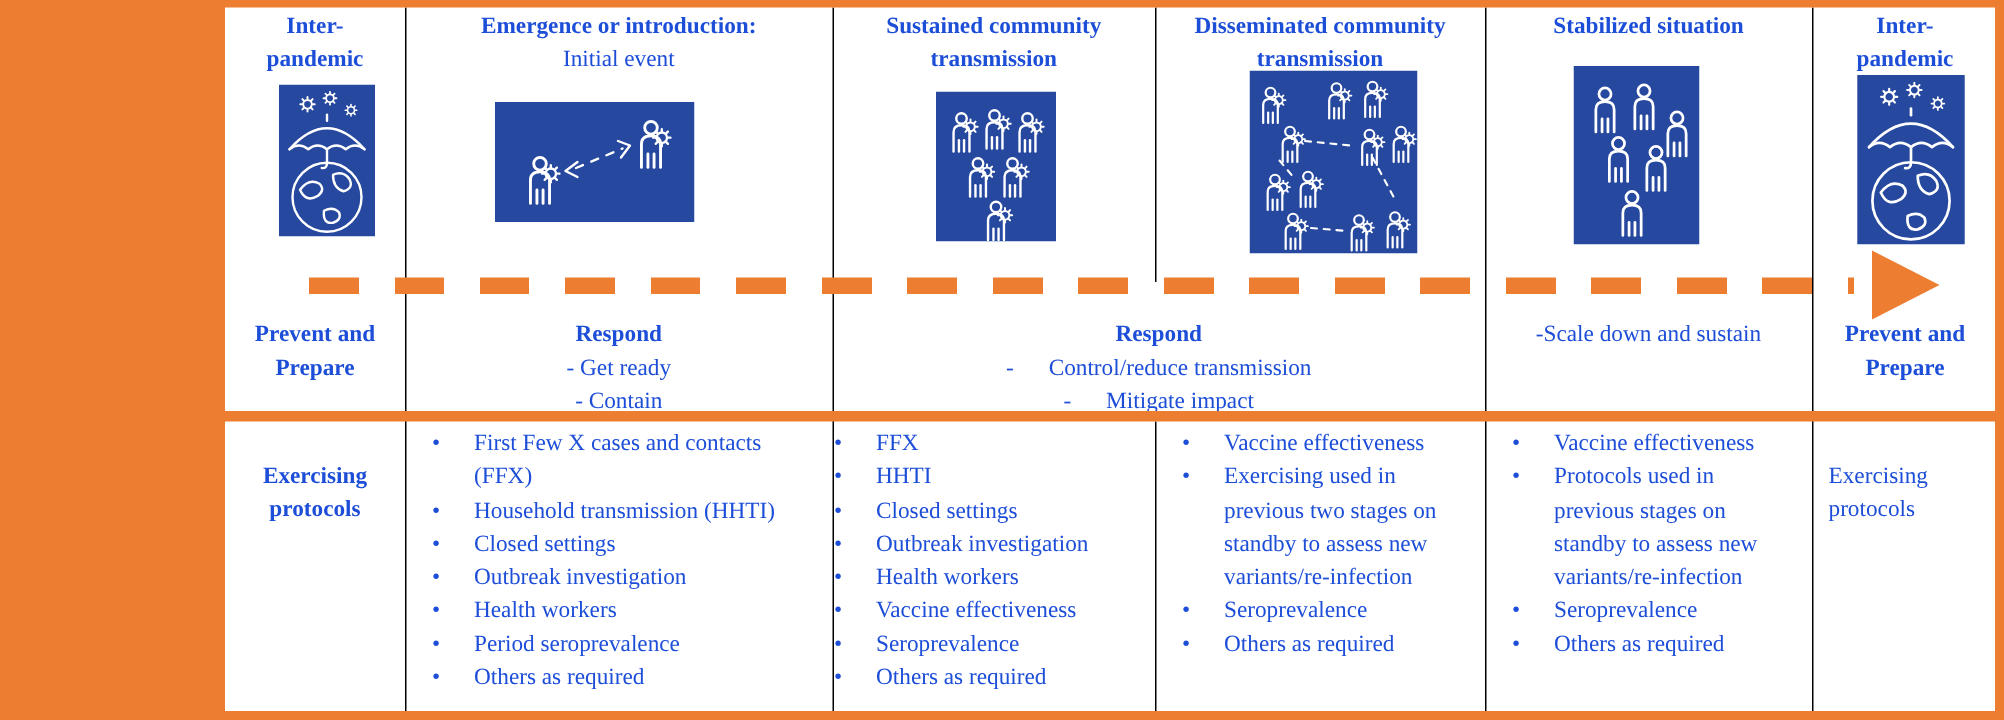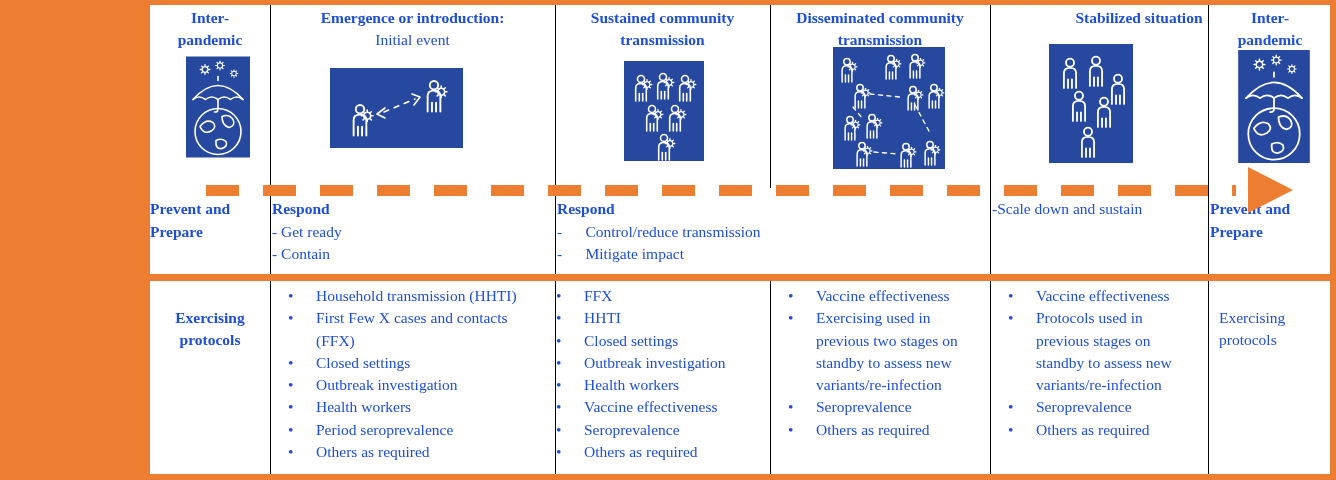--- a/index.html
+++ b/index.html
@@ -17,21 +17,21 @@
   }
   .wgap{position:absolute;background:#ffffff;z-index:1;}
   .vline{position:absolute;width:1px;background:#000;z-index:2;}
   .hdr{
     position:absolute;top:7px;text-align:center;
     font-size:15.5px;line-height:22px;z-index:1;
   }
   .hdr .t{font-weight:bold;white-space:pre-line;display:block;}
   .hdr .st{display:block;}
   .stage{
-    position:absolute;top:198px;text-align:left;
+    position:absolute;top:212px;text-align:center;
     font-size:15.5px;line-height:22.5px;z-index:1;
   }
   .stage .t{font-weight:bold;white-space:pre-line;display:block;}
   .stage .ln{display:block;white-space:pre;}
   .pcell{position:absolute;top:285px;font-size:15.5px;z-index:1;}
   .pcell.center{text-align:center;font-weight:bold;white-space:pre-line;line-height:22px;}
   .pcell.plain{white-space:pre-line;line-height:22px;padding-left:9px;}
   ul.plist{margin:0;padding:0 10px 0 0;list-style:none;}
   ul.plist li{position:relative;padding-left:44px;line-height:22.3px;}
   ul.plist li::before{content:"\2022";position:absolute;left:16px;}
@@ -127,21 +127,21 @@
     <span class="st">Initial event</span>
   </div>
   <div class="hdr" style="left:557px;width:211px;">
     <span class="t">Sustained community
 transmission</span>
   </div>
   <div class="hdr" style="left:772px;width:216px;">
     <span class="t">Disseminated community
 transmission</span>
   </div>
-  <div class="hdr" style="left:992px;width:214px;padding-left:40px;">
+  <div class="hdr" style="left:992px;width:214px;">
     <span class="t">Stabilized situation</span>
   </div>
   <div class="hdr" style="left:1210px;width:120px;">
     <span class="t">Inter-
 pandemic</span>
   </div>
 
   <svg class="icon" style="left:186px;top:56px;" width="64" height="102" viewBox="0 0 64 101">
     <rect width="64" height="101" fill="#26489E"></rect>
     <use href="#g-umbrella-globe"></use>
@@ -228,22 +228,22 @@
     <span class="t">Prevent and
 Prepare</span>
   </div>
 
   <div class="pcell center" style="left:150px;width:120px;">
     <span>Exercising
 protocols</span>
   </div>
   <div class="pcell" style="left:272px;width:281px;">
     <ul class="plist">
+        <li>First Few X cases and contacts (FFX)</li>
         <li>Household transmission (HHTI)</li>
-        <li>First Few X cases and contacts (FFX)</li>
         <li>Closed settings</li>
         <li>Outbreak investigation</li>
         <li>Health workers</li>
         <li>Period seroprevalence</li>
         <li>Others as required</li>
       </ul>
   </div>
   <div class="pcell" style="left:540px;width:211px;">
     <ul class="plist">
         <li>FFX</li>

